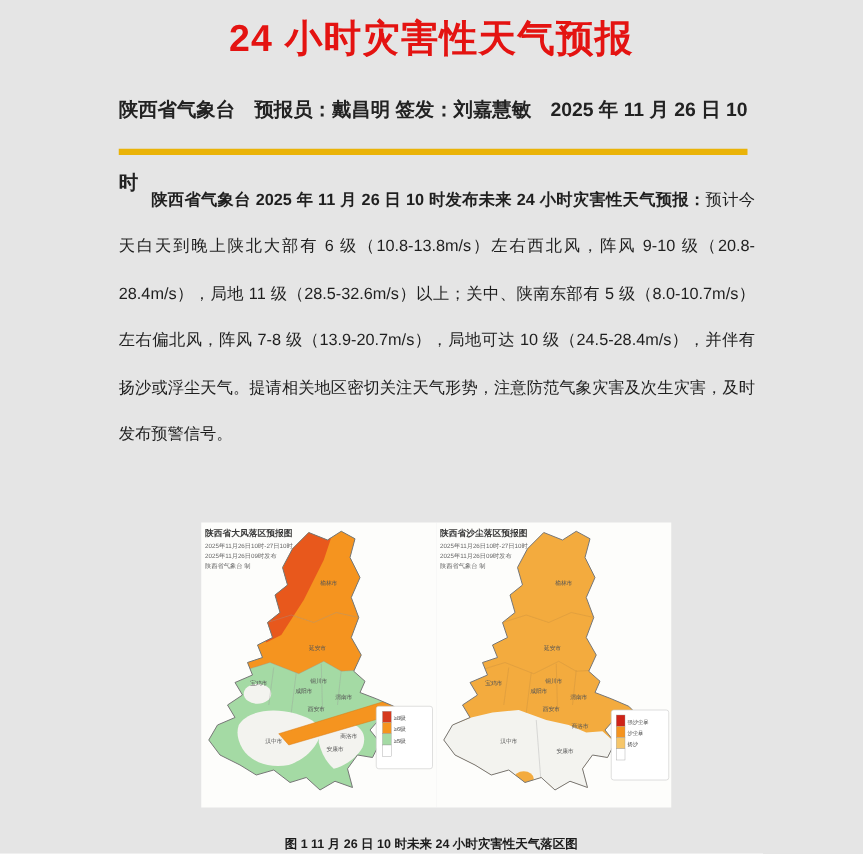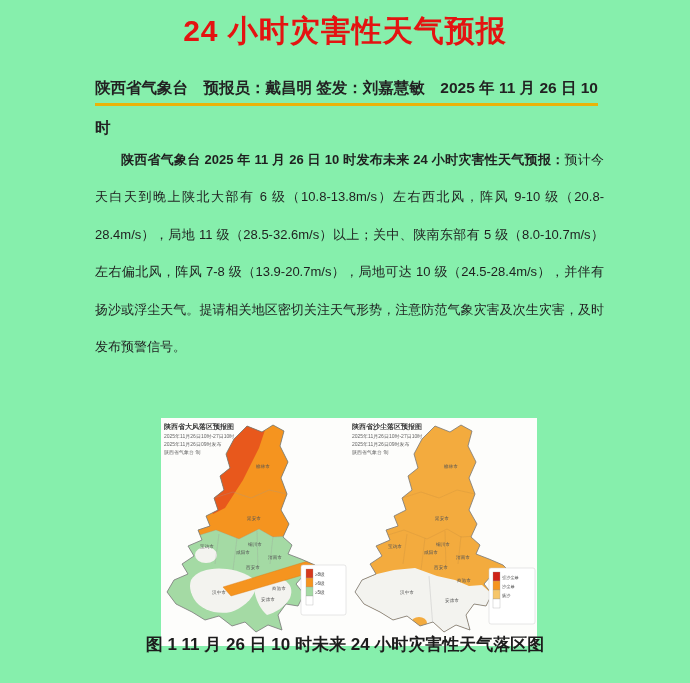--- a/index.html
+++ b/index.html
@@ -1,21 +1,21 @@
 <!DOCTYPE html>
 <html><head>
 <meta charset="utf-8">
 <style>
   * { box-sizing: border-box; }
   html, body { margin: 0; padding: 0; background: #ffffff; }
   .page {
     position: relative;
     width: 690px;
     height: 683px;
-    background: #86efac;
+    background: #e5e5e5;
     font-family: "Liberation Sans", "DejaVu Sans", sans-serif;
     color: #1f1f1f;
     overflow: hidden;
   }
   .doc-title {
     margin: 0;
     padding-top: 11px;
     text-align: center;
     font-size: 30px;
     font-weight: bold;
@@ -26,22 +26,22 @@
     position: absolute;
     left: 95px;
     top: 78px;
     width: 508px;
     font-size: 15.5px;
     font-weight: bold;
     color: #222;
   }
   .meta-line1 {
     display: inline-block;
-    padding-bottom: 4px;
-    border-bottom: 3px solid #eab308;
+    padding-bottom: 20px;
+    border-bottom: 5px solid #eab308;
     white-space: nowrap;
   }
   .meta-line2 { margin-top: 12px; }
   .body-text {
     position: absolute;
     left: 95px;
     top: 141px;
     width: 509px;
     margin: 0;
     font-size: 13px;
@@ -60,24 +60,24 @@
   .map-panel {
     position: relative;
     width: 188px;
     height: 228px;
     background: #fdfdfb;
   }
   .map-svg { display: block; width: 188px; height: 228px; }
   .figure-caption {
     position: absolute;
     left: 0;
-    top: 633px;
+    top: 668px;
     width: 100%;
     text-align: center;
-    font-size: 17px;
+    font-size: 10px;
     font-weight: 600;
     color: #1c1c1c;
   }
 </style>
 </head>
 <body>
 
 <div class="page">
 
   <h1 class="doc-title">24 小时灾害性天气预报</h1>

